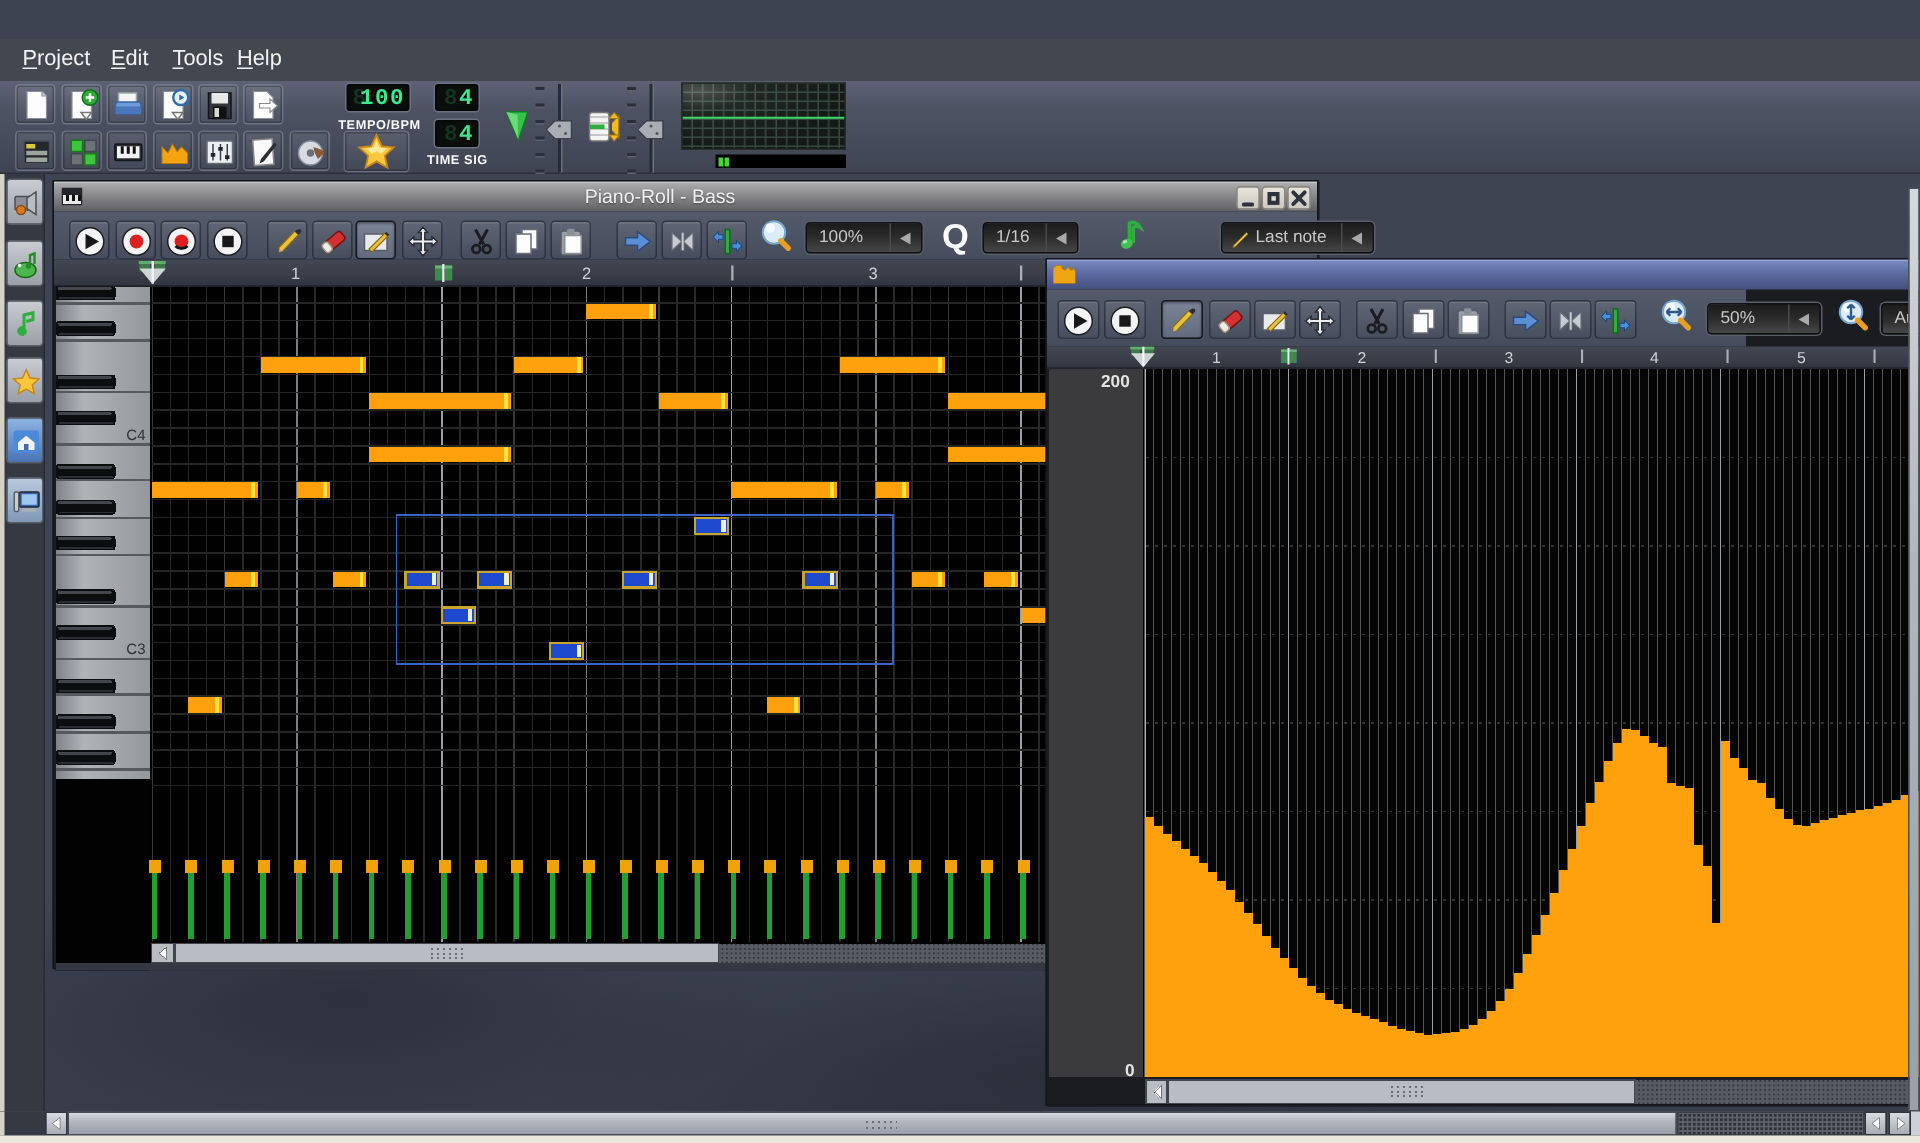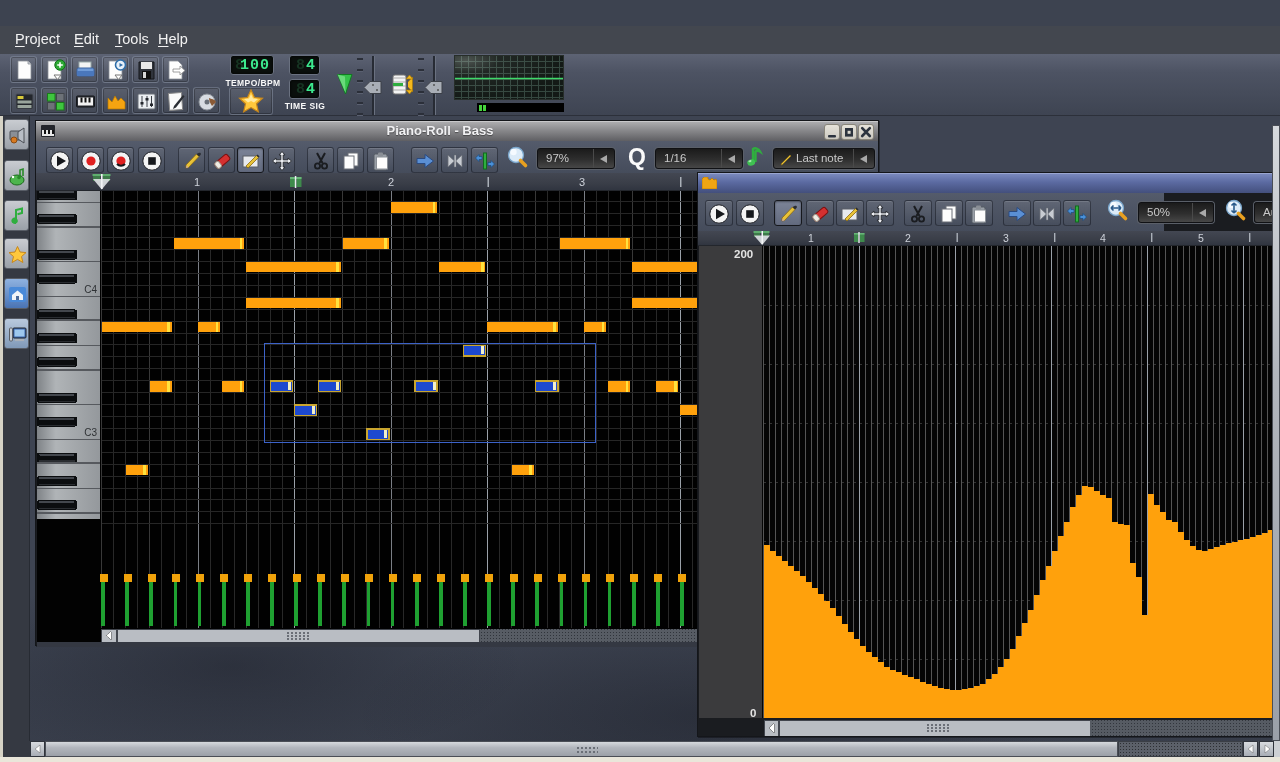--- a/index.html
+++ b/index.html
@@ -22,21 +22,21 @@
 #wsclouds{left:0;top:0;width:1280px;height:625px;
  background:radial-gradient(420px 140px at 18% 88%,rgba(16,18,26,.35),rgba(0,0,0,0) 70%),radial-gradient(500px 160px at 55% 96%,rgba(14,16,24,.32),rgba(0,0,0,0) 70%),radial-gradient(600px 200px at 85% 80%,rgba(90,100,125,.10),rgba(0,0,0,0) 70%),linear-gradient(180deg,rgba(0,0,0,0) 0 80%,rgba(10,12,18,.12) 100%)}
 #sidebar{left:0;top:0;width:30px;height:625px;background:#353942;border-right:1px solid #272b33}
 #sideedge{left:0;top:0;width:3px;height:625px;background:#d6d3c6}
 .sbtn{left:4px;width:25px;height:31px;border-radius:3px;background:linear-gradient(180deg,#c9ccd1,#9aa0a8);border:1px solid #585d66}
 .sbtn svg{position:absolute;left:3px;top:6px}
 
 .win{border:1px solid #14161a;box-shadow:1px 1px 0 rgba(0,0,0,.35)}
 .wtb-gray{background:linear-gradient(180deg,#b0b0b2 0,#8a8a8d 45%,#5f5f63 100%);box-shadow:inset 0 1px 0 #c8c8ca}
 .wtb-blue{background:linear-gradient(180deg,#7d8cc0 0,#5c6ba2 45%,#434f7d 100%);box-shadow:inset 0 1px 0 #9aa6d0}
-.wtitle{font-size:13px;font-weight:bold;color:#f0f0f2;text-shadow:0 1px 1px rgba(0,0,0,.4)}
+.wtitle{font-size:13px;font-weight:normal;color:#f0f0f2;text-shadow:0 1px 1px rgba(0,0,0,.4)}
 .edtb{background:linear-gradient(180deg,#545b6b 0,#454c5b 100%)}
 .ebtn{width:27px;height:26px;border-radius:3px;background:linear-gradient(180deg,rgba(255,255,255,.09),rgba(255,255,255,0));border:1px solid rgba(20,24,32,.55);box-shadow:inset 0 1px 0 rgba(255,255,255,.12)}
 .ebtn svg{position:absolute;left:2px;top:2px}
 .ebtn.pressed{background:linear-gradient(180deg,#7c8498,#626a7e);border:1px solid #16181d;box-shadow:inset 0 1px 2px rgba(0,0,0,.4)}
 .drop{background:linear-gradient(180deg,#1b1b1b 0,#2e2e2e 55%,#474747 100%);border:1px solid #101114;border-radius:3px;box-shadow:0 0 0 1px #5a5f68;color:#c9c9c9;font-size:11.5px}
 .drop .dtxt{position:absolute;left:8px;top:3px}
 .drop .darr{position:absolute;right:0;top:0;bottom:0;width:21px;border-left:1px solid #4a4a4a}
 .drop .darr:after{content:"";position:absolute;left:6px;top:6px;border-right:7px solid #a9a9a9;border-top:4.5px solid transparent;border-bottom:4.5px solid transparent}
 .tl{background:linear-gradient(180deg,#434752 0,#3a3e48 60%,#303540 100%);border-bottom:1px solid #23262c}
 
@@ -391,34 +391,34 @@
               <path d="M8 6.5 H5 V4.5 L1.5 8 L5 11.5 V9.5 H8 Z" fill="#4a90d8" stroke="#1a4a80" stroke-width="0.7"></path>
               <path d="M14 12.5 H17 V10.5 L20.5 14 L17 17.5 V15.5 H14 Z" fill="#4a90d8" stroke="#1a4a80" stroke-width="0.7"></path>
             </svg>
           </div>
 <div class="abs" style="left:470px;top:5px"><svg width="24" height="24">
               <circle cx="10" cy="9" r="7.5" fill="#dcebf8" stroke="#7aa6cc" stroke-width="1.3"></circle>
               <circle cx="7.5" cy="6" r="3.2" fill="#f6fbff" opacity="0.95"></circle>
               <path d="M14.5 14.5 L19.5 19.5" stroke="#e8a020" stroke-width="3.6" stroke-linecap="round"></path>
             </svg></div>
 <div class="abs drop" style="left:501px;top:7px;width:78px;height:21px">
-            <span class="dtxt">97%</span>
+            <span class="dtxt">100%</span>
             <span class="darr"></span>
           </div>
 <div class="abs" style="left:592px;top:3px;font-size:23px;font-weight:bold;color:#fafafa">Q</div>
-<div class="abs drop" style="left:619px;top:7px;width:88px;height:21px">
+<div class="abs drop" style="left:619px;top:7px;width:64px;height:21px">
             <span class="dtxt">1/16</span>
             <span class="darr"></span>
           </div>
 <div class="abs" style="left:708px;top:4px"><svg width="20" height="24">
               <path d="M9 17 L9 4 C11 2.5 14.5 3.5 16 6.5 C14.5 5.5 12 5.5 11.5 6.8 L11.5 17" fill="none" stroke="#2fae3f" stroke-width="2.4"></path>
               <ellipse cx="7.2" cy="17.5" rx="4" ry="3.2" fill="#3fc052" transform="rotate(-15 7.2 17.5)"></ellipse>
               <ellipse cx="6" cy="16.2" rx="1.6" ry="1" fill="#a8e8b0" transform="rotate(-15 6 16.2)"></ellipse>
             </svg></div>
-<div class="abs drop" style="left:737px;top:7px;width:102px;height:21px">
+<div class="abs drop" style="left:778px;top:7px;width:102px;height:21px">
             <svg style="position:absolute;left:5px;top:4px" width="14" height="14">
               <path d="M2 12 L3.5 11.5 L12 3 L11 2 L2.5 10.5 Z" fill="#e8c238" stroke="#8a6a10" stroke-width="0.6"></path>
             </svg>
             <span class="dtxt" style="left:22px">Last note</span>
             <span class="darr"></span>
           </div>
    </div>
    <div class="abs tl" style="left:0;top:52px;width:842px;height:18px">
     <svg class="abs" style="left:0;top:0" width="842" height="18">
      <rect x="57" y="1" width="7" height="7" fill="#3e7a49"></rect>

